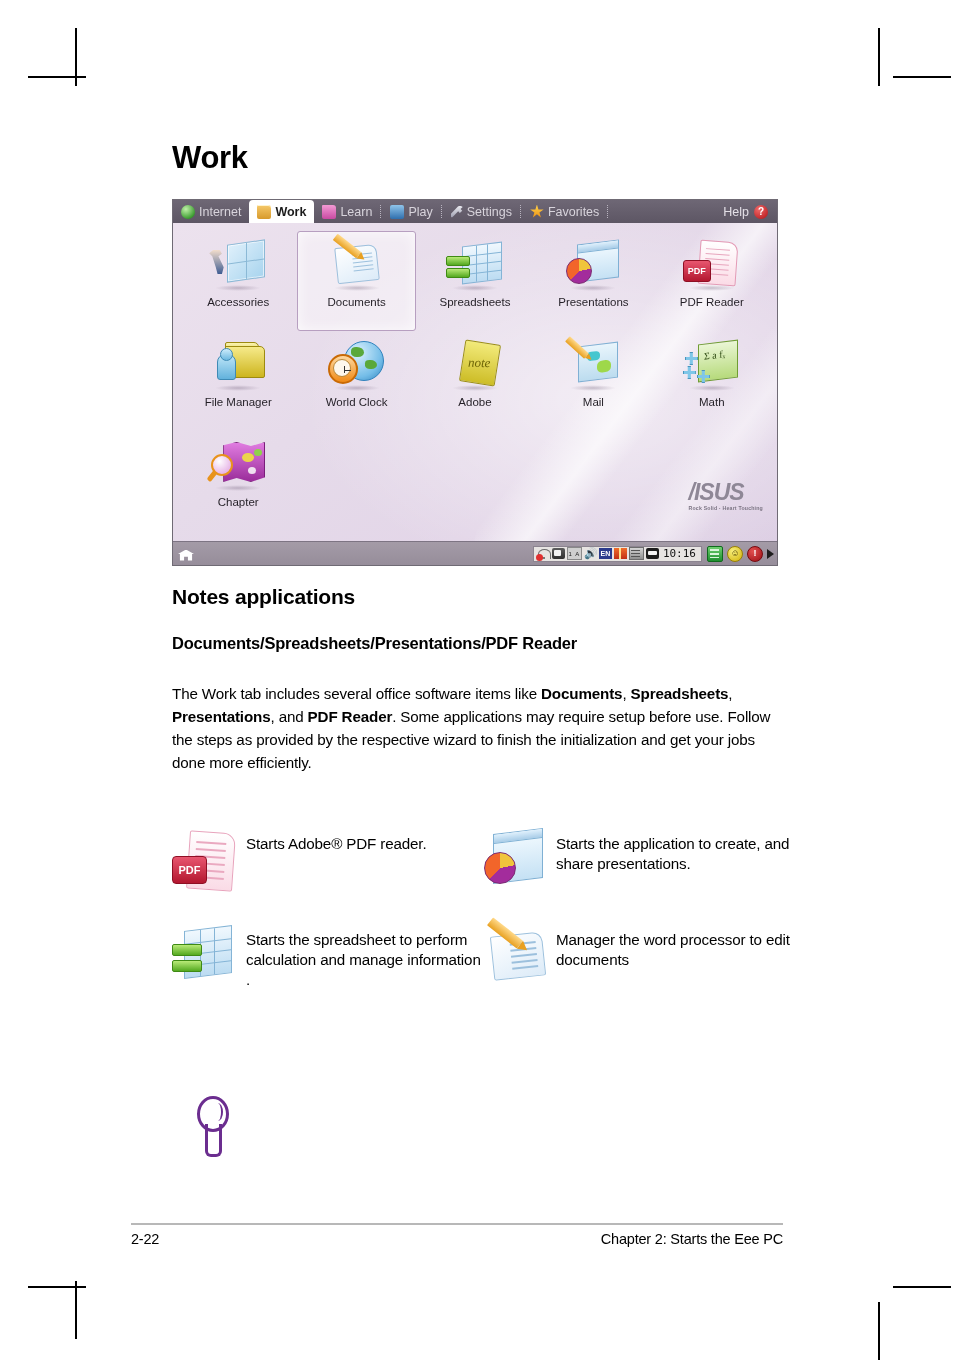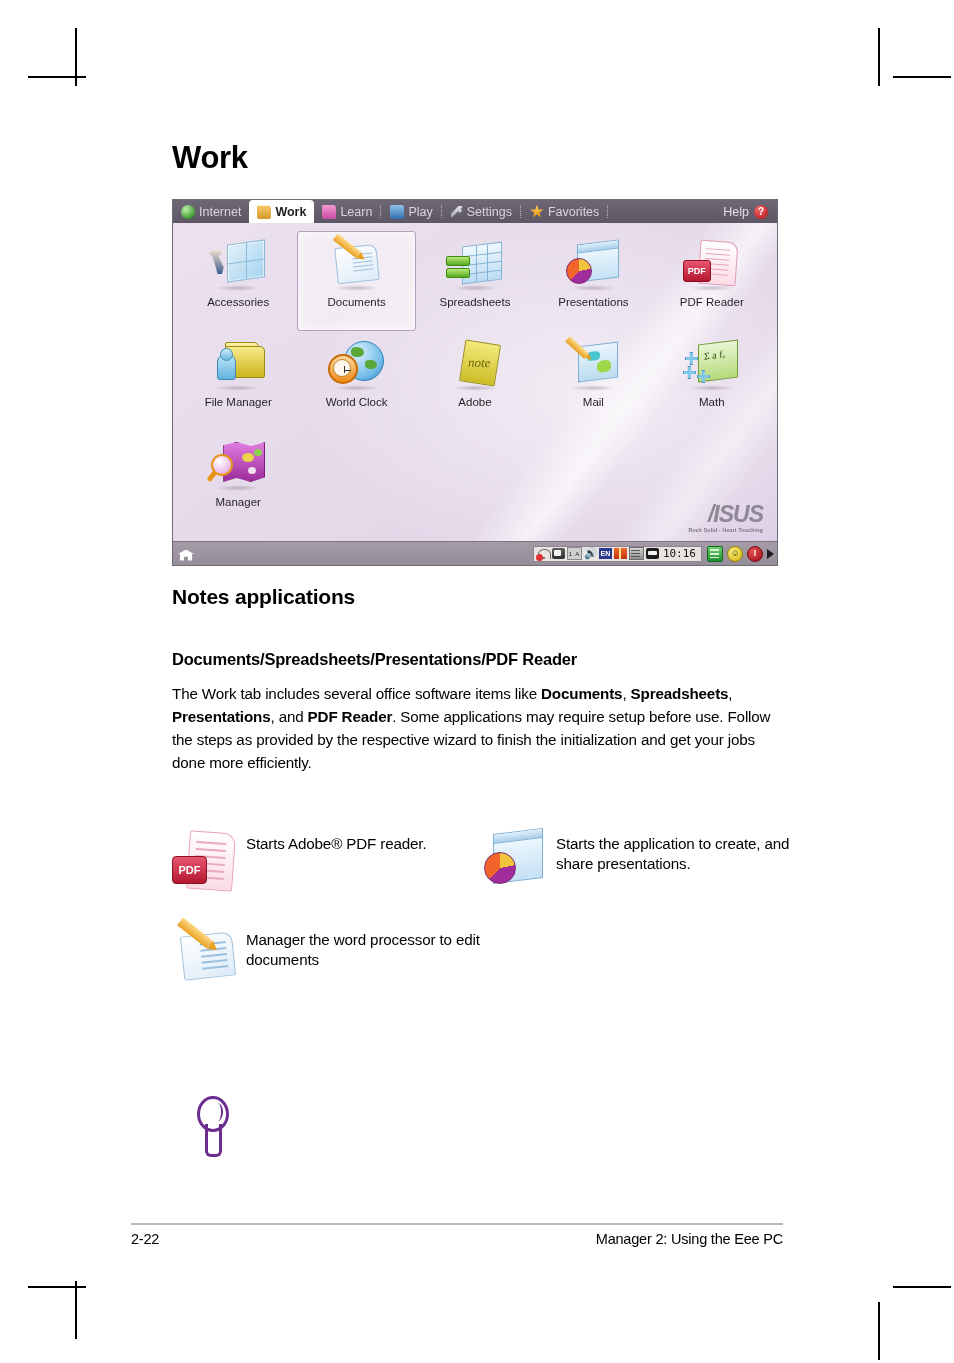--- a/index.html
+++ b/index.html
@@ -256,21 +256,21 @@
   
   .fm-map{right:4px;top:4px;width:40px;height:38px;
     background:linear-gradient(#e07ce0,#9b2d9b);border:1px solid #7a1d7a;
     clip-path:polygon(0% 8%,32% 0%,66% 10%,100% 0%,100% 88%,66% 100%,32% 90%,0% 100%);}
   .fm-node{position:absolute;border-radius:50%;}
   .fm-mag{left:4px;top:16px;width:18px;height:18px;border-radius:50%;
     background:radial-gradient(circle at 35% 30%,#fff,#e8b9e8 70%);border:2px solid #e8931c;}
   .fm-mhandle{left:3px;top:31px;width:5px;height:13px;background:#e8931c;transform:rotate(38deg);border-radius:2px;}
 
   
-  #asus{position:absolute;right:14px;bottom:8px;text-align:right;z-index:3;}
+  #asus{position:absolute;right:14px;bottom:30px;text-align:left;z-index:3;}
   #asus .word{font-family:"Liberation Sans",sans-serif;font-weight:bold;font-style:italic;
     font-size:23px;letter-spacing:-1px;color:#8e8796;line-height:1;}
   #asus .tagline{font-size:5.2px;font-weight:bold;color:#7b7483;letter-spacing:.2px;margin-top:1px;}
 
   
   #taskbar{
     height:24px;background:linear-gradient(#a49ba7,#968d9a);
     border-top:1px solid #7d7483;
     display:flex;align-items:center;
     padding:0 3px;box-sizing:border-box;
@@ -567,21 +567,21 @@
           <div class="bigico">
             <span class="art fm-map">
               <span class="fm-node" style="left:18px;top:10px;width:12px;height:9px;background:#ecd44a;"></span>
               <span class="fm-node" style="left:30px;top:6px;width:8px;height:7px;background:#8fd24a;"></span>
               <span class="fm-node" style="left:24px;top:24px;width:8px;height:7px;background:#f0e0f0;"></span>
             </span>
             <span class="art fm-mhandle"></span>
               <span class="art fm-mag"></span>
               <span class="shadow"></span>
           </div>
-          <div class="lbl">Manager</div>
+          <div class="lbl">Chapter</div>
         </div>
 
         <div class="cell"></div>
         <div class="cell"></div>
       </div>
 
       <div id="asus">
         <div class="word">/ISUS</div>
         <div class="tagline">Rock Solid · Heart Touching</div>
       </div>
@@ -604,21 +604,21 @@
       <div class="tb-right">
         <span class="tbr tbr-calc"></span>
         <span class="tbr tbr-smile">☺</span>
         <span class="tbr tbr-power">!</span>
         <span class="tbr-arrow"></span>
       </div>
     </div>
   </div>
 
   <div class="h2" style="top:585px;">Notes applications</div>
-  <div class="h3" style="top:650px;">Documents/Spreadsheets/Presentations/PDF Reader</div>
+  <div class="h3" style="top:634px;">Documents/Spreadsheets/Presentations/PDF Reader</div>
 
   <p class="para" style="top:668px;"><span>The Work tab includes several office software items like </span><b>Documents</b><span>, </span><b>Spreadsheets</b><span>, </span><b>Presentations</b><span>, and </span><b>PDF Reader</b><span>. Some applications may require setup before use. Follow the steps as provided by the respective wizard to finish the initialization and get your jobs done more efficiently.</span></p>
 
   <div id="descgrid">
 
     <div class="drow">
       <div class="dcell">
         <div class="dico">
           <span class="b-pdf-sheet">
               <i></i>
@@ -634,34 +634,45 @@
             </span>
             <span class="b-pr-pie"></span>
         </div>
         <div class="dtxt">Starts the application to create, and share presentations.</div>
       </div>
     </div>
 
     <div class="drow" style="margin-top:24px;">
       <div class="dcell">
         <div class="dico">
+          <span class="b-ss-grid">
+              <i></i>
+              <b></b>
+            </span>
+          <span class="b-ss-bar" style="top:22px;"></span>
+          <span class="b-ss-bar" style="top:38px;"></span>
+        </div>
+        <div class="dtxt">Starts the spreadsheet to perform calculation and manage information .</div>
+      </div>
+      <div class="dcell">
+        <div class="dico">
           <span class="b-doc-paper">
               <i></i>
             </span>
             <span class="b-doc-pen"></span>
         </div>
         <div class="dtxt">Manager the word processor to edit documents</div>
       </div>
     </div>
   </div>
 
   <div id="notebox">
     <div class="bulb">
       <span class="ring"></span>
         <span class="stem"></span>
     </div>
   </div>
 
   <div id="footrule"></div>
   <div id="footleft">2-22</div>
-  <div id="footright">Manager 2: Using the Eee PC</div>
+  <div id="footright">Chapter 2: Starts the Eee PC</div>
 
 </div>
 
 </body></html>

